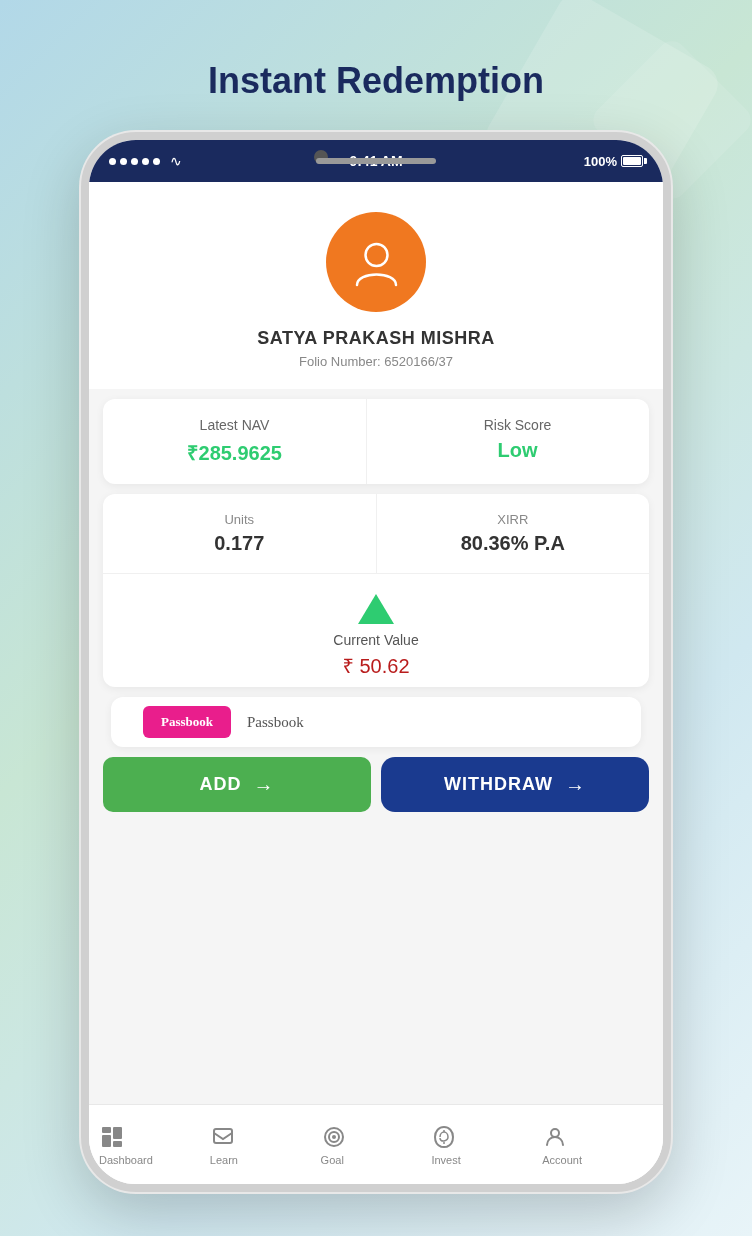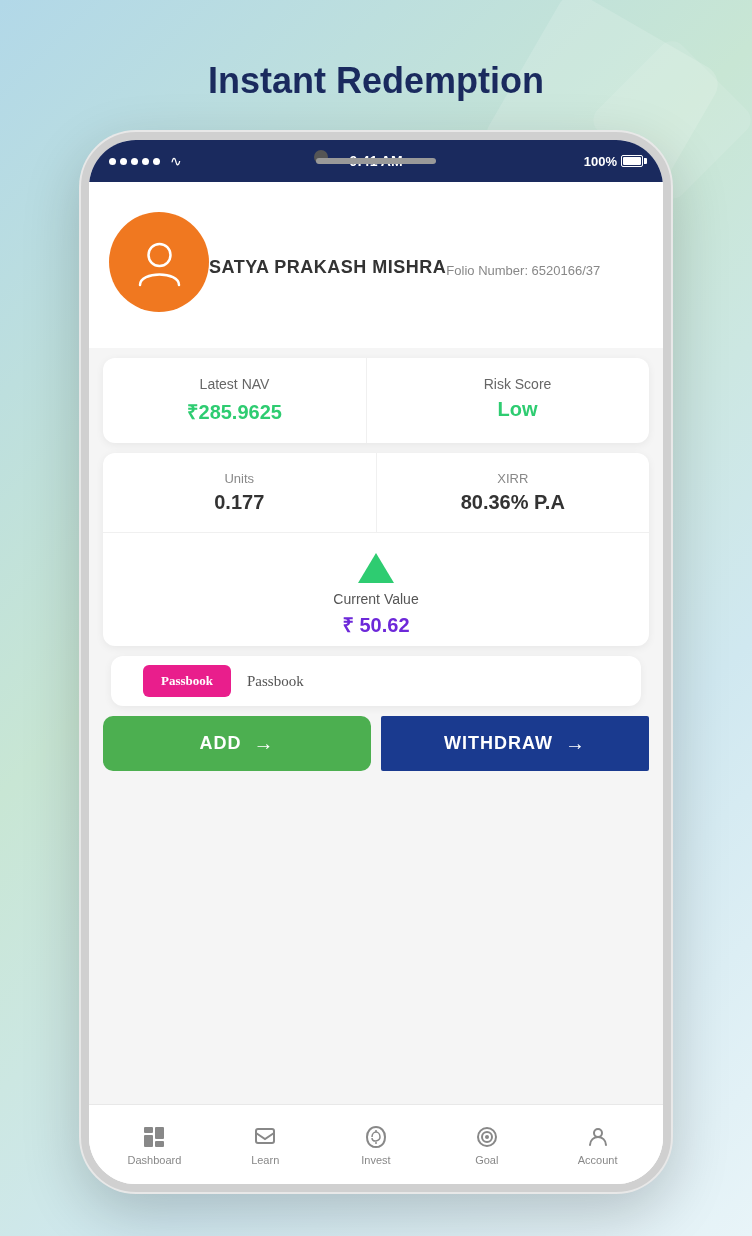--- a/index.html
+++ b/index.html
@@ -168,21 +168,21 @@
       right: 0;
       bottom: 0;
       background: #f5f5f5;
       overflow: hidden;
     }
 
     
     .profile-section {
       background: white;
       display: flex;
-      flex-direction: row;
+      flex-direction: column;
       align-items: center;
       padding: 30px 20px 20px;
     }
 
     .avatar-circle {
       width: 100px;
       height: 100px;
       background: #f07820;
       border-radius: 50%;
       display: flex;
@@ -304,22 +304,22 @@
     }
 
     .current-value-label {
       font-size: 14px;
       color: #555;
       margin-bottom: 4px;
     }
 
     .current-value-amount {
       font-size: 20px;
-      font-weight: 700;
-      color: #6d28d9;
+      font-weight: 400;
+      color: #b91c1c;
     }
 
     
     .passbook-section {
       margin: 10px 22px;
       background: white;
       border-radius: 12px;
       box-shadow: 0 2px 8px rgba(0,0,0,0.06);
       height: 50px;
       display: flex;
@@ -369,21 +369,21 @@
       gap: 12px;
       cursor: pointer;
       letter-spacing: 1px;
     }
 
     .btn-withdraw {
       flex: 1;
       background: #1a3a8f;
       color: white;
       border: none;
-      border-radius: 2px;
+      border-radius: 14px;
       padding: 16px;
       font-size: 18px;
       font-weight: 700;
       display: flex;
       align-items: center;
       justify-content: center;
       gap: 12px;
       cursor: pointer;
       letter-spacing: 1px;
     }
@@ -403,21 +403,21 @@
       border-top: 1px solid #e8e8e8;
       display: flex;
       align-items: center;
       justify-content: space-around;
       padding: 0 10px;
     }
 
     .nav-item {
       display: flex;
       flex-direction: column;
-      align-items: center;
+      align-items: flex-start;
       gap: 4px;
       flex: 1;
     }
 
     .nav-icon {
       width: 26px;
       height: 26px;
       display: flex;
       align-items: center;
       justify-content: center;
@@ -572,38 +572,38 @@
             <rect x="3" y="4" width="18" height="14" rx="2" stroke="#888" stroke-width="2" fill="none"></rect>
             <polyline points="3,8 12,14 21,8" stroke="#888" stroke-width="2" fill="none"></polyline>
           </svg>
         </div>
         <span class="nav-label">Learn</span>
       </div>
 
       <div class="nav-item">
         <div class="nav-icon">
           <svg width="24" height="24" viewBox="0 0 24 24" fill="none">
+            <circle cx="12" cy="12" r="9" stroke="#888" stroke-width="2" fill="none"></circle>
+            <circle cx="12" cy="12" r="5" stroke="#888" stroke-width="2" fill="none"></circle>
+            <circle cx="12" cy="12" r="2" fill="#888"></circle>
+          </svg>
+        </div>
+        <span class="nav-label">Goal</span>
+      </div>
+
+      <div class="nav-item">
+        <div class="nav-icon">
+          <svg width="24" height="24" viewBox="0 0 24 24" fill="none">
             <path d="M12 2C7 2 3 6 3 12C3 16.5 5.5 20.3 9.2 21.8L12 22L14.8 21.8C18.5 20.3 21 16.5 21 12C21 6 17 2 12 2Z" stroke="#888" stroke-width="2" fill="none"></path>
             <path d="M8 12 C8 9 10 7 12 7 C14 7 16 9 16 12 C16 14 14.5 15.5 12 16 C9.5 16.5 8 15 8 13" stroke="#888" stroke-width="1.5" fill="none"></path>
             <line x1="12" y1="5" x2="12" y2="7" stroke="#888" stroke-width="1.5"></line>
             <line x1="12" y1="17" x2="12" y2="19" stroke="#888" stroke-width="1.5"></line>
           </svg>
         </div>
         <span class="nav-label">Invest</span>
-      </div>
-
-      <div class="nav-item">
-        <div class="nav-icon">
-          <svg width="24" height="24" viewBox="0 0 24 24" fill="none">
-            <circle cx="12" cy="12" r="9" stroke="#888" stroke-width="2" fill="none"></circle>
-            <circle cx="12" cy="12" r="5" stroke="#888" stroke-width="2" fill="none"></circle>
-            <circle cx="12" cy="12" r="2" fill="#888"></circle>
-          </svg>
-        </div>
-        <span class="nav-label">Goal</span>
       </div>
 
       <div class="nav-item">
         <div class="nav-icon">
           <svg width="24" height="24" viewBox="0 0 24 24" fill="none">
             <circle cx="12" cy="8" r="4" stroke="#888" stroke-width="2" fill="none"></circle>
             <path d="M4 20 C4 15 8 12 12 12 C16 12 20 15 20 20" stroke="#888" stroke-width="2" fill="none" stroke-linecap="round"></path>
           </svg>
         </div>
         <span class="nav-label">Account</span>

